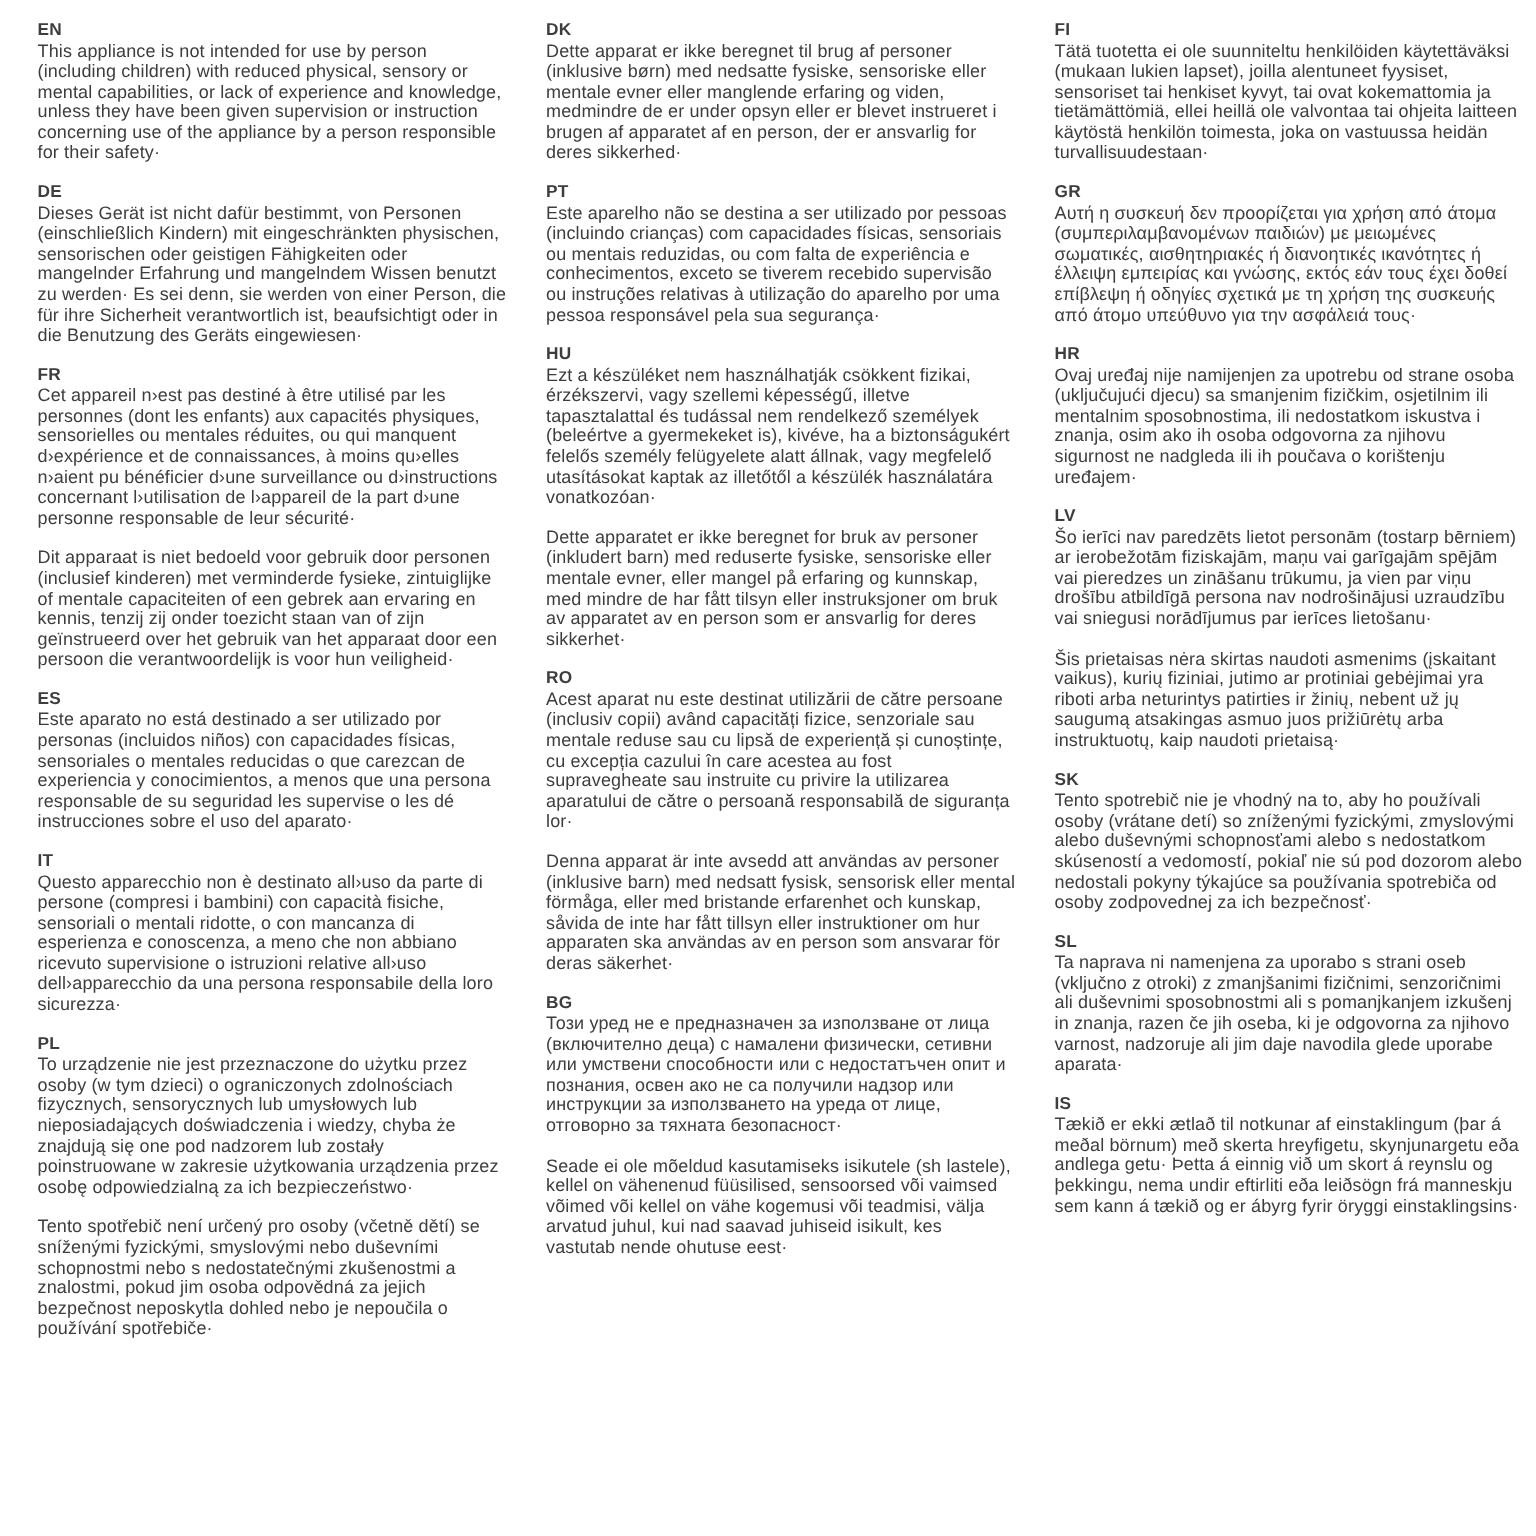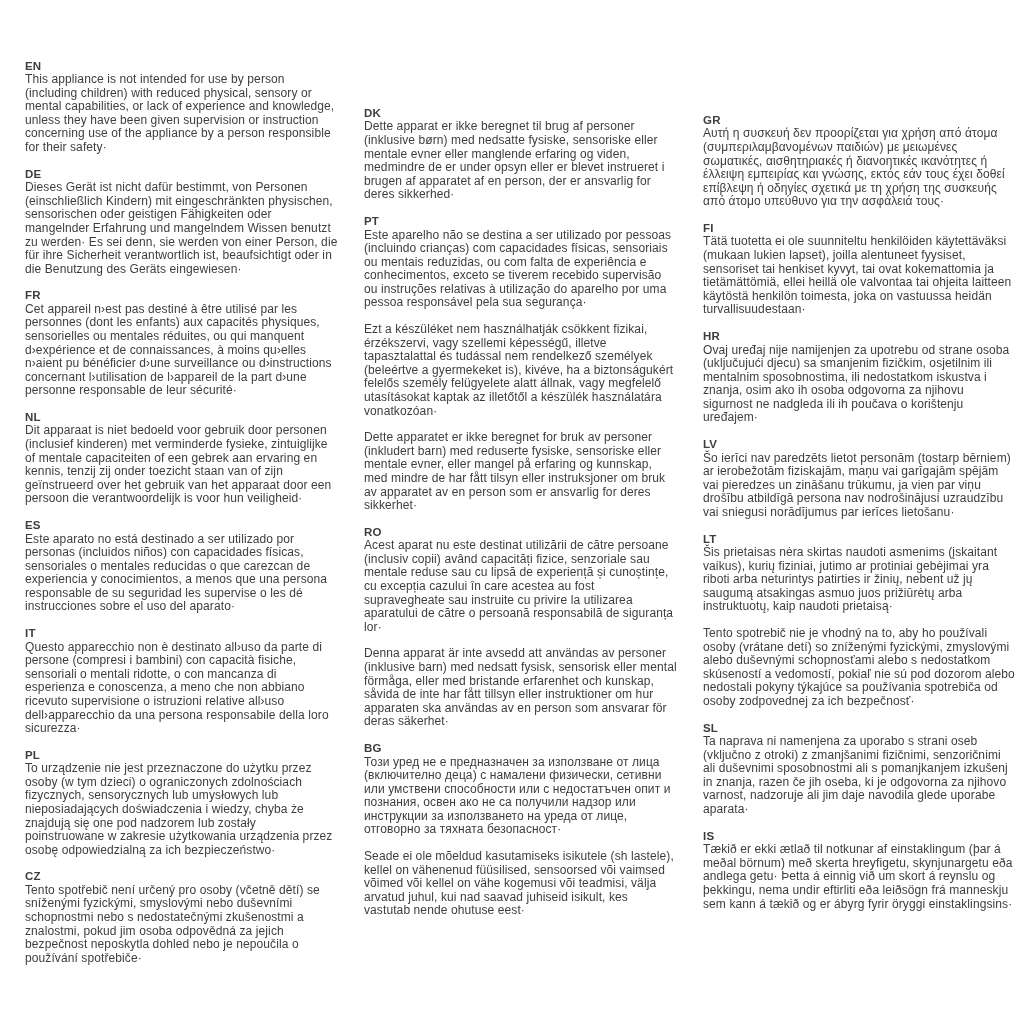--- a/index.html
+++ b/index.html
@@ -14,21 +14,20 @@
     color: #3d3d3d;
     overflow: hidden;
   }
   .page {
     box-sizing: border-box;
     width: 1024px;
     height: 1024px;
     padding: 14px 8px 0 25px;
     display: flex;
     gap: 26px;
-    align-items: center;
   }
   .col {
     flex: 0 0 auto;
     width: 313px;
   }
   .lang-section {
     margin-bottom: 13px;
   }
   .lang-code {
     font-size: 11.5px;
@@ -56,51 +55,50 @@
     </div>
     <div class="lang-section">
       <div class="lang-code">DE</div>
       <p class="lang-text">Dieses Gerät ist nicht dafür bestimmt, von Personen (einschließlich Kindern) mit eingeschränkten physischen, sensorischen oder geistigen Fähigkeiten oder mangelnder Erfahrung und mangelndem Wissen benutzt zu werden· Es sei denn, sie werden von einer Person, die für ihre Sicherheit verantwortlich ist, beaufsichtigt oder in die Benutzung des Geräts eingewiesen·</p>
     </div>
     <div class="lang-section">
       <div class="lang-code">FR</div>
       <p class="lang-text">Cet appareil n›est pas destiné à être utilisé par les personnes (dont les enfants) aux capacités physiques, sensorielles ou mentales réduites, ou qui manquent d›expérience et de connaissances, à moins qu›elles n›aient pu bénéficier d›une surveillance ou d›instructions concernant l›utilisation de l›appareil de la part d›une personne responsable de leur sécurité·</p>
     </div>
     <div class="lang-section">
-      <div class="lang-code">NL</div>
       <p class="lang-text">Dit apparaat is niet bedoeld voor gebruik door personen (inclusief kinderen) met verminderde fysieke, zintuiglijke of mentale capaciteiten of een gebrek aan ervaring en kennis, tenzij zij onder toezicht staan van of zijn geïnstrueerd over het gebruik van het apparaat door een persoon die verantwoordelijk is voor hun veiligheid·</p>
     </div>
     <div class="lang-section">
       <div class="lang-code">ES</div>
       <p class="lang-text">Este aparato no está destinado a ser utilizado por personas (incluidos niños) con capacidades físicas, sensoriales o mentales reducidas o que carezcan de experiencia y conocimientos, a menos que una persona responsable de su seguridad les supervise o les dé instrucciones sobre el uso del aparato·</p>
     </div>
     <div class="lang-section">
       <div class="lang-code">IT</div>
       <p class="lang-text">Questo apparecchio non è destinato all›uso da parte di persone (compresi i bambini) con capacità fisiche, sensoriali o mentali ridotte, o con mancanza di esperienza e conoscenza, a meno che non abbiano ricevuto supervisione o istruzioni relative all›uso dell›apparecchio da una persona responsabile della loro sicurezza·</p>
     </div>
     <div class="lang-section">
       <div class="lang-code">PL</div>
       <p class="lang-text">To urządzenie nie jest przeznaczone do użytku przez osoby (w tym dzieci) o ograniczonych zdolnościach fizycznych, sensorycznych lub umysłowych lub nieposiadających doświadczenia i wiedzy, chyba że znajdują się one pod nadzorem lub zostały poinstruowane w zakresie użytkowania urządzenia przez osobę odpowiedzialną za ich bezpieczeństwo·</p>
     </div>
     <div class="lang-section">
-      <div class="lang-code">CZ</div>
       <p class="lang-text">Tento spotřebič není určený pro osoby (včetně dětí) se sníženými fyzickými, smyslovými nebo duševními schopnostmi nebo s nedostatečnými zkušenostmi a znalostmi, pokud jim osoba odpovědná za jejich bezpečnost neposkytla dohled nebo je nepoučila o používání spotřebiče·</p>
     </div>
   </div>
 
   <div class="col">
     <div class="lang-section">
       <div class="lang-code">DK</div>
       <p class="lang-text">Dette apparat er ikke beregnet til brug af personer (inklusive børn) med nedsatte fysiske, sensoriske eller mentale evner eller manglende erfaring og viden, medmindre de er under opsyn eller er blevet instrueret i brugen af apparatet af en person, der er ansvarlig for deres sikkerhed·</p>
     </div>
     <div class="lang-section">
       <div class="lang-code">PT</div>
       <p class="lang-text">Este aparelho não se destina a ser utilizado por pessoas (incluindo crianças) com capacidades físicas, sensoriais ou mentais reduzidas, ou com falta de experiência e conhecimentos, exceto se tiverem recebido supervisão ou instruções relativas à utilização do aparelho por uma pessoa responsável pela sua segurança·</p>
     </div>
     <div class="lang-section">
+      <div class="lang-code">HU</div>
       <p class="lang-text">Ezt a készüléket nem használhatják csökkent fizikai, érzékszervi, vagy szellemi képességű, illetve tapasztalattal és tudással nem rendelkező személyek (beleértve a gyermekeket is), kivéve, ha a biztonságukért felelős személy felügyelete alatt állnak, vagy megfelelő utasításokat kaptak az illetőtől a készülék használatára vonatkozóan·</p>
     </div>
     <div class="lang-section">
       <p class="lang-text">Dette apparatet er ikke beregnet for bruk av personer (inkludert barn) med reduserte fysiske, sensoriske eller mentale evner, eller mangel på erfaring og kunnskap, med mindre de har fått tilsyn eller instruksjoner om bruk av apparatet av en person som er ansvarlig for deres sikkerhet·</p>
     </div>
     <div class="lang-section">
       <div class="lang-code">RO</div>
       <p class="lang-text">Acest aparat nu este destinat utilizării de către persoane (inclusiv copii) având capacități fizice, senzoriale sau mentale reduse sau cu lipsă de experiență și cunoștințe, cu excepția cazului în care acestea au fost supravegheate sau instruite cu privire la utilizarea aparatului de către o persoană responsabilă de siguranța lor·</p>
     </div>
     <div class="lang-section">
@@ -110,40 +108,40 @@
       <div class="lang-code">BG</div>
       <p class="lang-text">Този уред не е предназначен за използване от лица (включително деца) с намалени физически, сетивни или умствени способности или с недостатъчен опит и познания, освен ако не са получили надзор или инструкции за използването на уреда от лице, отговорно за тяхната безопасност·</p>
     </div>
     <div class="lang-section">
       <p class="lang-text">Seade ei ole mõeldud kasutamiseks isikutele (sh lastele), kellel on vähenenud füüsilised, sensoorsed või vaimsed võimed või kellel on vähe kogemusi või teadmisi, välja arvatud juhul, kui nad saavad juhiseid isikult, kes vastutab nende ohutuse eest·</p>
     </div>
   </div>
 
   <div class="col">
     <div class="lang-section">
+      <div class="lang-code">FI</div>
+      <p class="lang-text">Tätä tuotetta ei ole suunniteltu henkilöiden käytettäväksi (mukaan lukien lapset), joilla alentuneet fyysiset, sensoriset tai henkiset kyvyt, tai ovat kokemattomia ja tietämättömiä, ellei heillä ole valvontaa tai ohjeita laitteen käytöstä henkilön toimesta, joka on vastuussa heidän turvallisuudestaan·</p>
+    </div>
+    <div class="lang-section">
       <div class="lang-code">GR</div>
       <p class="lang-text">Αυτή η συσκευή δεν προορίζεται για χρήση από άτομα (συμπεριλαμβανομένων παιδιών) με μειωμένες σωματικές, αισθητηριακές ή διανοητικές ικανότητες ή έλλειψη εμπειρίας και γνώσης, εκτός εάν τους έχει δοθεί επίβλεψη ή οδηγίες σχετικά με τη χρήση της συσκευής από άτομο υπεύθυνο για την ασφάλειά τους·</p>
-    </div>
-    <div class="lang-section">
-      <div class="lang-code">FI</div>
-      <p class="lang-text">Tätä tuotetta ei ole suunniteltu henkilöiden käytettäväksi (mukaan lukien lapset), joilla alentuneet fyysiset, sensoriset tai henkiset kyvyt, tai ovat kokemattomia ja tietämättömiä, ellei heillä ole valvontaa tai ohjeita laitteen käytöstä henkilön toimesta, joka on vastuussa heidän turvallisuudestaan·</p>
     </div>
     <div class="lang-section">
       <div class="lang-code">HR</div>
       <p class="lang-text">Ovaj uređaj nije namijenjen za upotrebu od strane osoba (uključujući djecu) sa smanjenim fizičkim, osjetilnim ili mentalnim sposobnostima, ili nedostatkom iskustva i znanja, osim ako ih osoba odgovorna za njihovu sigurnost ne nadgleda ili ih poučava o korištenju uređajem·</p>
     </div>
     <div class="lang-section">
       <div class="lang-code">LV</div>
       <p class="lang-text">Šo ierīci nav paredzēts lietot personām (tostarp bērniem) ar ierobežotām fiziskajām, maņu vai garīgajām spējām vai pieredzes un zināšanu trūkumu, ja vien par viņu drošību atbildīgā persona nav nodrošinājusi uzraudzību vai sniegusi norādījumus par ierīces lietošanu·</p>
     </div>
     <div class="lang-section">
-      <div class="lang-code">LT</div>
       <p class="lang-text">Šis prietaisas nėra skirtas naudoti asmenims (įskaitant vaikus), kurių fiziniai, jutimo ar protiniai gebėjimai yra riboti arba neturintys patirties ir žinių, nebent už jų saugumą atsakingas asmuo juos prižiūrėtų arba instruktuotų, kaip naudoti prietaisą·</p>
     </div>
     <div class="lang-section">
+      <div class="lang-code">SK</div>
       <p class="lang-text">Tento spotrebič nie je vhodný na to, aby ho používali osoby (vrátane detí) so zníženými fyzickými, zmyslovými alebo duševnými schopnosťami alebo s nedostatkom skúseností a vedomostí, pokiaľ nie sú pod dozorom alebo nedostali pokyny týkajúce sa používania spotrebiča od osoby zodpovednej za ich bezpečnosť·</p>
     </div>
     <div class="lang-section">
       <div class="lang-code">SL</div>
       <p class="lang-text">Ta naprava ni namenjena za uporabo s strani oseb (vključno z otroki) z zmanjšanimi fizičnimi, senzoričnimi ali duševnimi sposobnostmi ali s pomanjkanjem izkušenj in znanja, razen če jih oseba, ki je odgovorna za njihovo varnost, nadzoruje ali jim daje navodila glede uporabe aparata·</p>
     </div>
     <div class="lang-section">
       <div class="lang-code">IS</div>
       <p class="lang-text">Tækið er ekki ætlað til notkunar af einstaklingum (þar á meðal börnum) með skerta hreyfigetu, skynjunargetu eða andlega getu· Þetta á einnig við um skort á reynslu og þekkingu, nema undir eftirliti eða leiðsögn frá manneskju sem kann á tækið og er ábyrg fyrir öryggi einstaklingsins·</p>
     </div>

